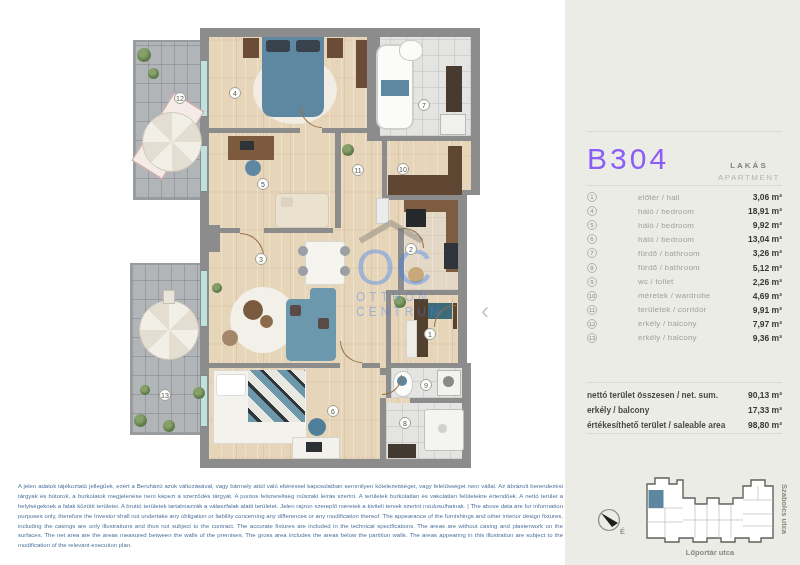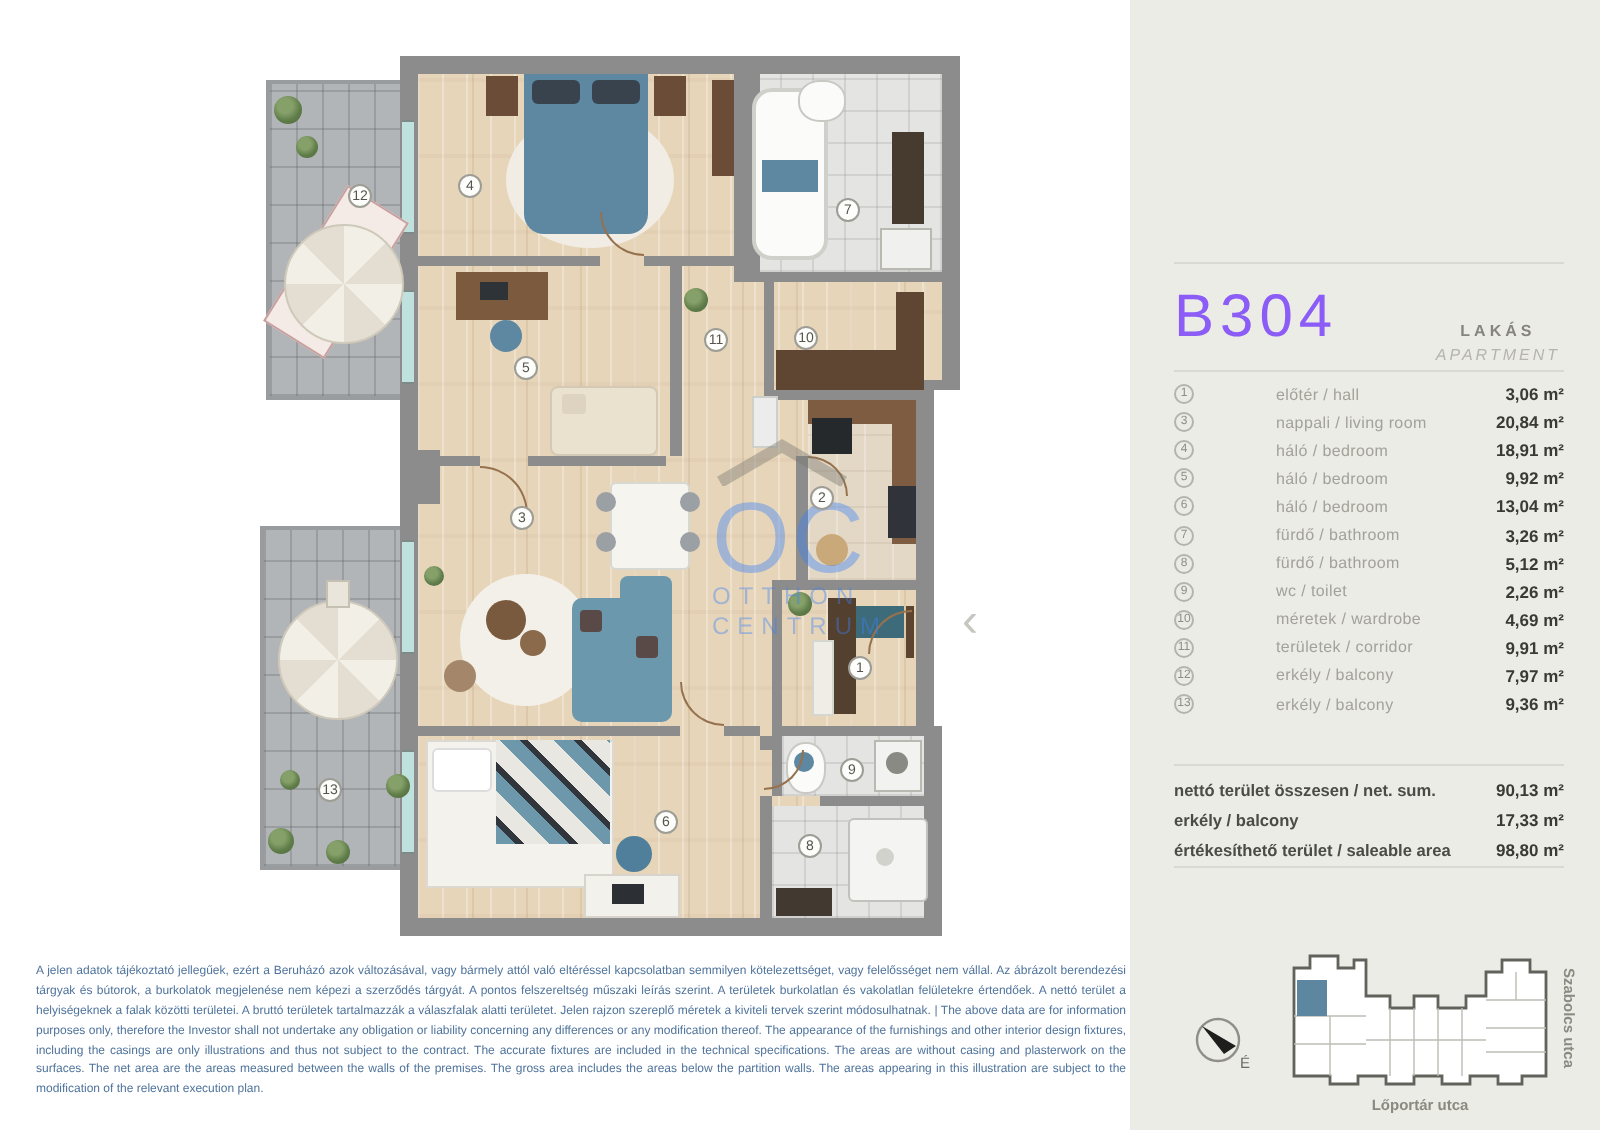--- a/index.html
+++ b/index.html
@@ -41,21 +41,21 @@
   
   #disclaimer{position:absolute;left:18px;top:476px;width:545px;font-size:6px;line-height:1.65;
        color:#4f739b;text-align:justify;}
   
   #panel{position:absolute;left:565px;top:0;width:235px;height:565px;background:#ecece7;}
   .hr{position:absolute;left:22px;right:18px;height:1px;background:#d9d9d3;}
   #unit-id{position:absolute;left:22px;top:142px;font-size:30px;font-weight:300;
        letter-spacing:3px;color:#8b5cf6;}
   #unit-type{position:absolute;right:20px;top:149px;text-align:center;margin-top:12px;}
   #unit-type .hu{font-size:8px;font-weight:bold;letter-spacing:2px;color:#85857d;}
-  #unit-type .en{font-size:8px;letter-spacing:1.5px;color:#b5b5ad;margin-top:3px;font-style:italic;}
+  #unit-type .en{font-size:8px;letter-spacing:1.5px;color:#b5b5ad;margin-top:3px;}
   #room-list{position:absolute;left:22px;right:18px;top:190px;}
   .room-row{display:flex;align-items:center;height:14.1px;gap:34px;}
   .rnum{width:10px;height:10px;border:1px solid #b4b4ac;border-radius:50%;font-size:6px;
        color:#8e8e86;text-align:center;line-height:9px;margin-right:7px;flex:none;box-sizing:border-box;}
   .rname{flex:1;font-size:8px;color:#a2a29a;letter-spacing:.2px;}
   .rval{font-size:8.5px;font-weight:bold;color:#3b3b35;}
   #totals{position:absolute;left:22px;right:18px;top:388px;}
   .total-row{display:flex;align-items:center;height:14.8px;}
   .tlabel{flex:1;font-size:8.3px;font-weight:700;color:#4c4c46;}
   #sitemap{position:absolute;left:0;top:438px;}
@@ -237,25 +237,20 @@
 
   <div class="hr" style="top:185px;"></div>
 
   <div id="room-list">
       <div class="room-row">
         <span class="rnum">1</span>
         <span class="rname">előtér  /  hall</span>
         <span class="rval">3,06 m²</span>
       </div>
       <div class="room-row">
-        <span class="rnum">3</span>
-        <span class="rname">nappali  /  living room</span>
-        <span class="rval">20,84 m²</span>
-      </div>
-      <div class="room-row">
         <span class="rnum">4</span>
         <span class="rname">háló  /  bedroom</span>
         <span class="rval">18,91 m²</span>
       </div>
       <div class="room-row">
         <span class="rnum">5</span>
         <span class="rname">háló  /  bedroom</span>
         <span class="rval">9,92 m²</span>
       </div>
       <div class="room-row">

